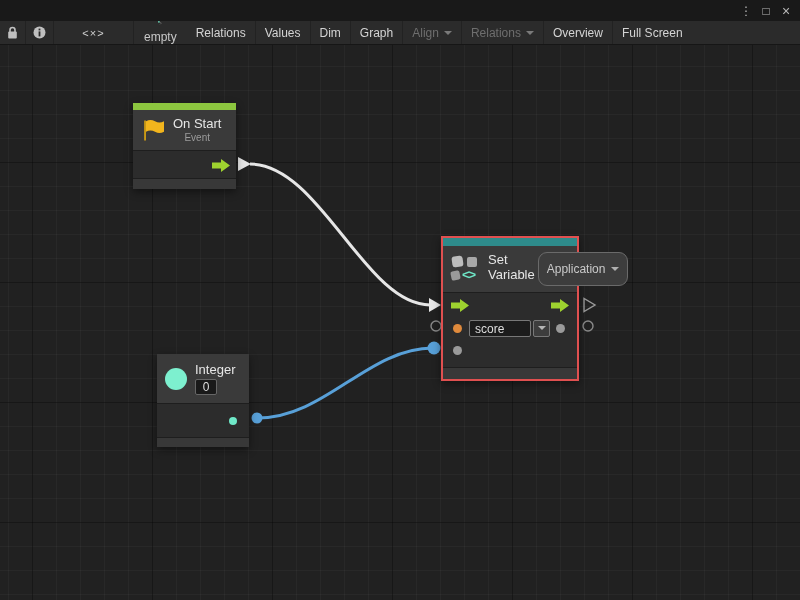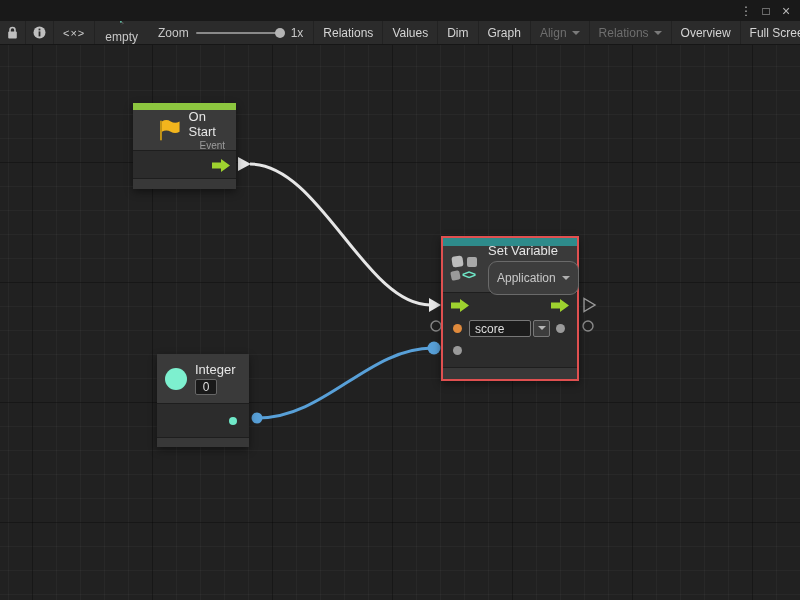--- a/index.html
+++ b/index.html
@@ -49,29 +49,29 @@
   .node .stripe { width:100%; }
   .node .header { background:#3a3a3a; display:flex; align-items:center; }
   .node .divider { height:1px; background:#1e1e1e; }
   .node .footer { background:#383838; }
   .ntitle { color:#e6e6e6; font-size:13px; line-height:15px; }
   .nsub { color:#9c9c9c; font-size:10px; line-height:13px; text-align:center; }
 
   
   .node-onstart { left:133px; top:58px; width:103px; }
   .node-onstart .stripe { height:7px; background:#8cc63f; }
-  .node-onstart .header { height:40px; gap:8px; padding-left:24px; }
+  .node-onstart .header { height:40px; gap:8px; padding-left:8px; }
   .node-onstart .body { position:relative; height:27px; background:#2c2c2c; }
   .node-onstart .footer { height:10px; }
 
   
   .node-setvar { left:441px; top:191px; width:138px; border:2px solid #e05050; background:#2c2c2c; }
   .node-setvar .stripe { height:8px; background:#2e8b8b; }
   .node-setvar .header { height:46px; gap:7px; padding-left:8px; align-items:center; }
-  .hdr-col { display:flex; flex-direction:column; gap:3px; align-items:flex-start; }
+  .hdr-col { display:flex; gap:3px; align-items:flex-start; }
   .pill { display:flex; align-items:center; gap:6px; height:34px; padding:0 8px; background:#3d3d3d;
           border:1px solid #6a6a6a; border-radius:9px; color:#c9c9c9; font-size:12px; }
   .pill .dd { width:0;height:0;border-left:4px solid transparent;border-right:4px solid transparent;
               border-top:4px solid #b0b0b0; }
   .node-setvar .body { background:#2c2c2c; padding-bottom:6px; }
   .row { position:relative; display:flex; align-items:center; }
   .row-flow { height:24px; }
   .row-val { height:22px; }
   .dot { border-radius:50%; width:9px; height:9px; }
   .dot-orange { background:#e08a3c; margin-left:10px; }
@@ -140,27 +140,20 @@
     <div class="tbtn" style="width:80px">
       <span class="code-glyph">&lt;×&gt;</span>
     </div>
     <div class="sel-group">
       <svg width="14" height="14" viewBox="0 0 14 14">
         <path d="M4 3 L12 7 M12 7 L7 12" stroke="#9a9a9a" stroke-width="1.4" fill="none"></path>
         <rect x="0.5" y="0.5" width="5" height="5" fill="#6fe8c8"></rect>
       </svg>
       <span>empty</span>
     </div>
-    <div class="zoom-group">
-      <span style="margin-left:auto">Zoom</span>
-      <div class="zoom-track">
-        <div class="zoom-knob"></div>
-      </div>
-      <span>1x</span>
-    </div>
     <div class="right-group">
       <div class="tbtn">
           <span>Relations</span>
         </div>
       <div class="tbtn">
           <span>Values</span>
         </div>
       <div class="tbtn">
           <span>Dim</span>
         </div>

